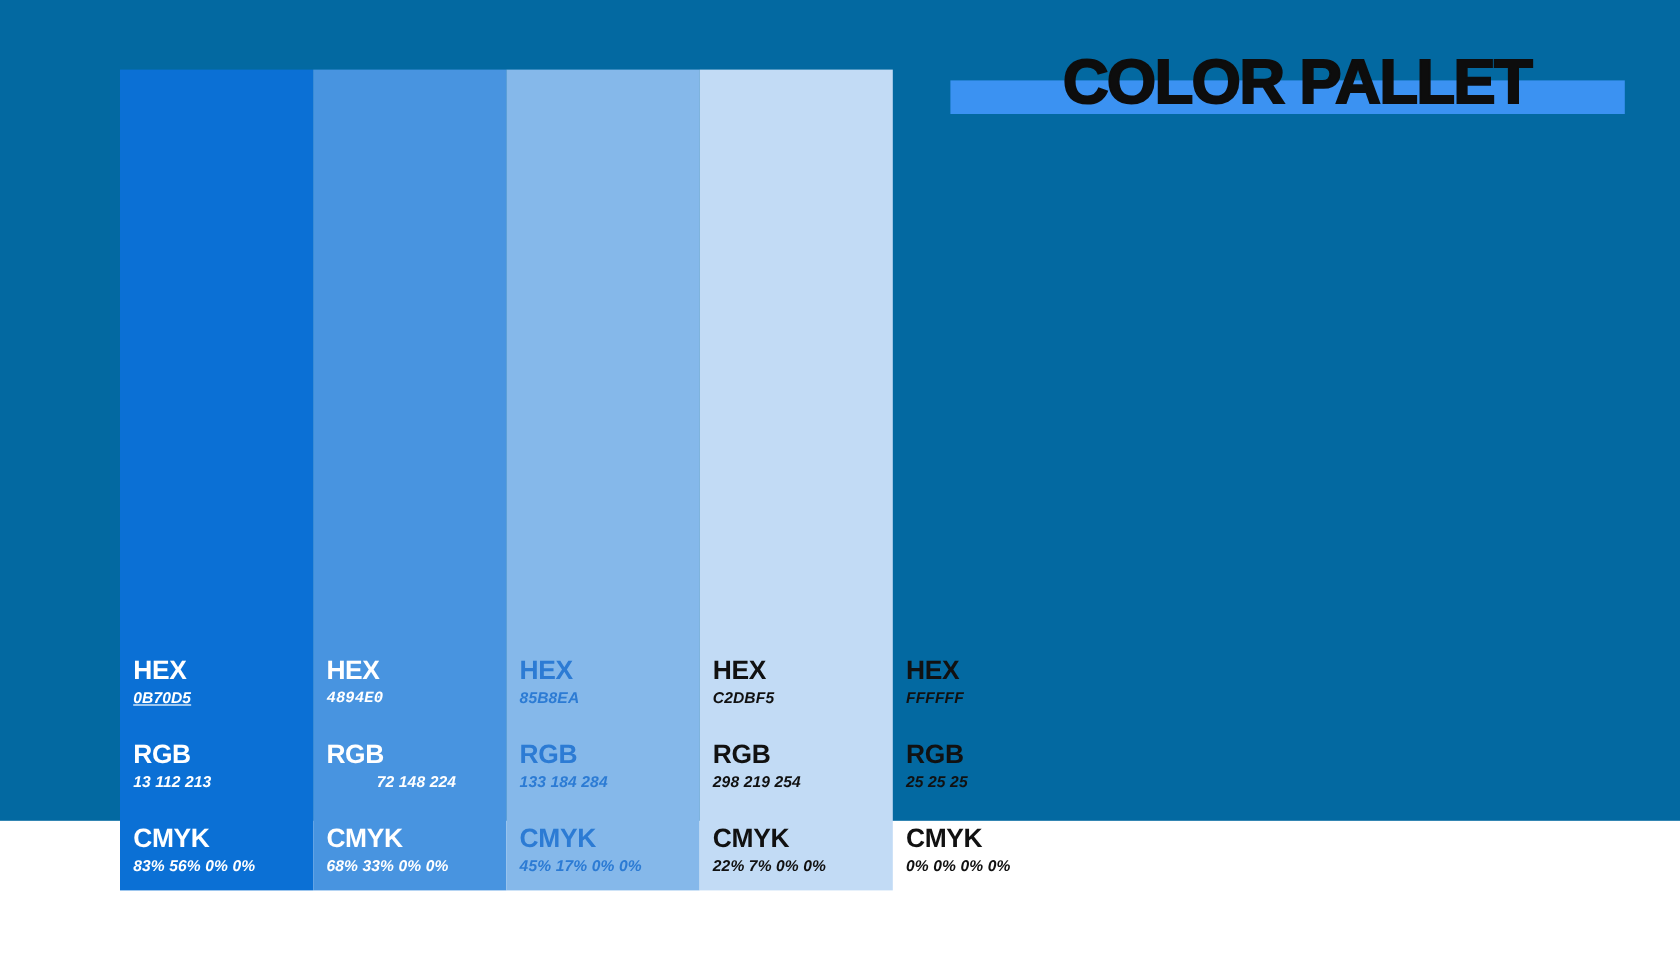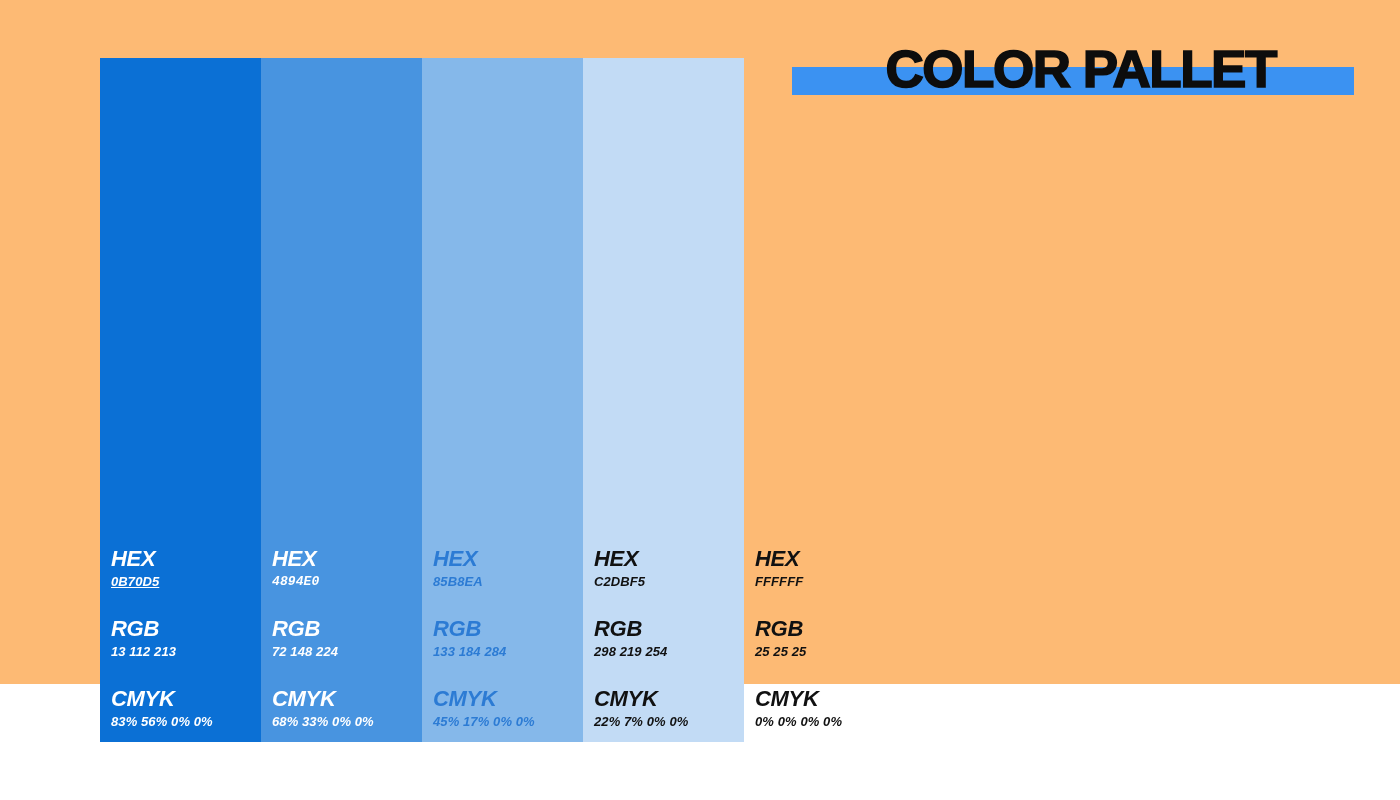--- a/index.html
+++ b/index.html
@@ -13,21 +13,21 @@
     font-family: "Liberation Sans", sans-serif;
     overflow: hidden;
     position: relative;
   }
 
   #canvas {
     position: absolute;
     left: 0; top: 0;
     width: 1400px;
     height: 684px;
-    background: #fdba74;
+    background: #0369a1;
   }
 
   
   .title-wrap {
     position: absolute;
     left: 792px;
     top: 40px;
     width: 566px;
     height: 60px;
   }
@@ -85,21 +85,20 @@
   .info-group:last-child {
     margin-bottom: 0;
   }
   .lbl {
     font-family: "Liberation Sans", sans-serif;
     font-weight: 700;
     font-size: 22px;
     line-height: 25px;
     letter-spacing: -0.3px;
     white-space: nowrap;
-    font-style: italic;
   }
   .val {
     font-family: "Liberation Sans", sans-serif;
     font-style: italic;
     font-weight: 700;
     font-size: 13px;
     line-height: 17px;
     letter-spacing: 0.1px;
     white-space: nowrap;
     margin-top: 2px;
@@ -143,21 +142,21 @@
     </div>
 
     <div class="swatch" style="background: rgb(72, 148, 224);">
       <div class="info">
         <div class="info-group">
           <div class="lbl" style="color: rgb(255, 255, 255);">HEX</div>
           <div class="val" style="color: rgb(255, 255, 255); font-family: Liberation Mono, monospace;">4894E0</div>
         </div>
         <div class="info-group">
           <div class="lbl" style="color: rgb(255, 255, 255);">RGB</div>
-          <div class="val" style="color: rgb(255, 255, 255);">72 148 224</div>
+          <div class="val" style="color: rgb(255, 255, 255); text-align: center;">72 148 224</div>
         </div>
         <div class="info-group">
           <div class="lbl" style="color: rgb(255, 255, 255);">CMYK</div>
           <div class="val" style="color: rgb(255, 255, 255);">68% 33% 0% 0%</div>
         </div>
       </div>
     </div>
 
     <div class="swatch" style="background: rgb(133, 184, 234);">
       <div class="info">

